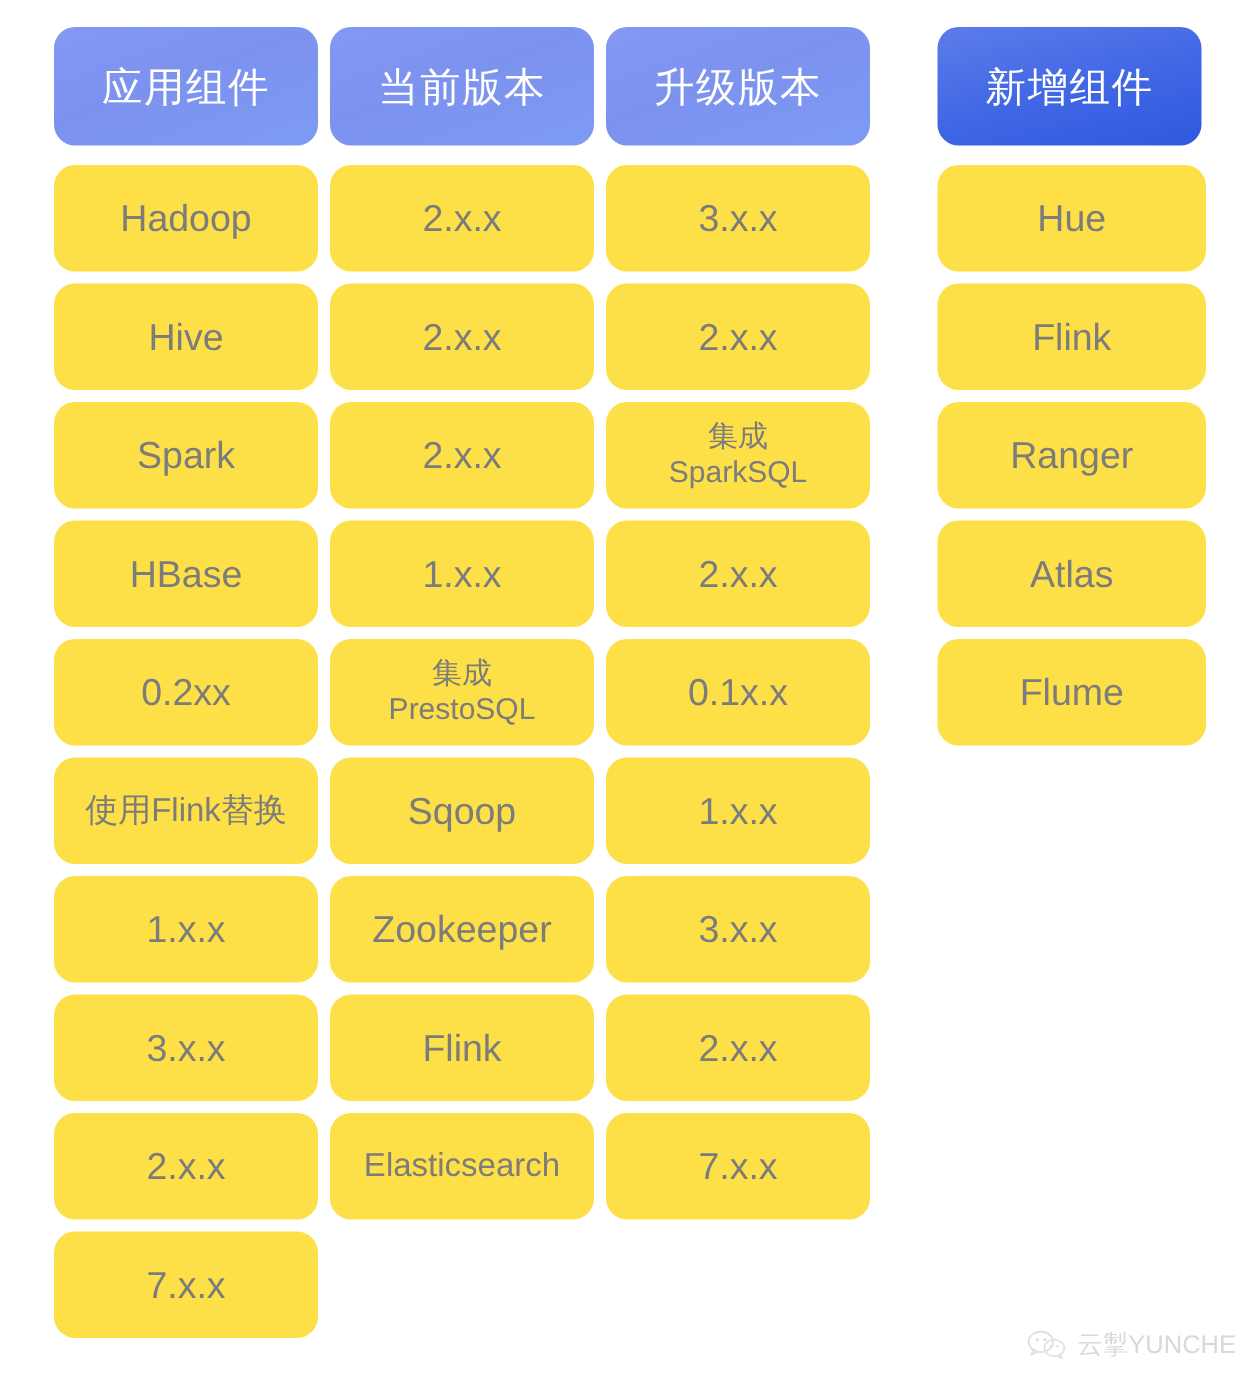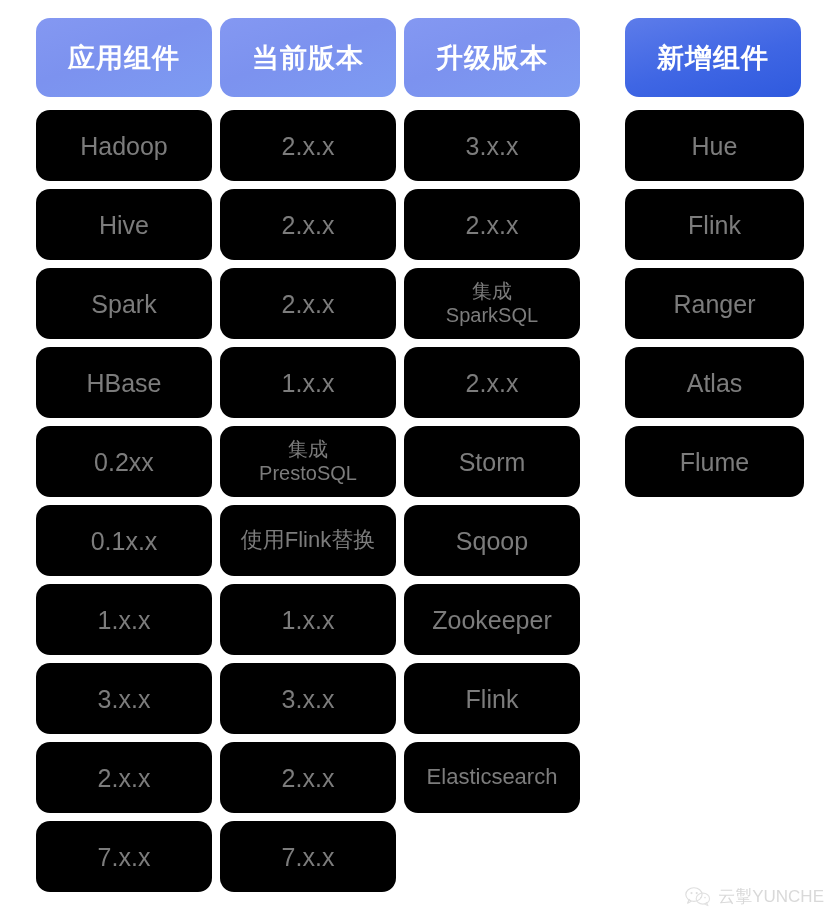--- a/index.html
+++ b/index.html
@@ -35,21 +35,21 @@
 
   .head-cell {
     width: 176px;
     height: 79px;
     border-radius: 14px;
     display: flex;
     align-items: center;
     justify-content: center;
     color: #ffffff;
     font-size: 27px;
-    font-weight: 700;
+    font-weight: 400;
     letter-spacing: 1px;
     box-sizing: border-box;
   }
   .head-cell.light {
     background: linear-gradient(160deg, #8498f2 0%, #7c92ef 45%, #7d9bf2 100%);
   }
   .head-cell.strong {
     background: linear-gradient(165deg, #5d7cea 0%, #3f66e4 55%, #2f5ade 100%);
   }
 
@@ -64,21 +64,21 @@
     top: 110px;
     grid-template-columns: 176px 176px 176px;
   }
   .body-grid.extra-body {
     left: 625px;
     top: 110px;
     grid-template-columns: 179px;
   }
 
   .cell {
-    background: #000000;
+    background: #fde047;
     border-radius: 14px;
     height: 71px;
     display: flex;
     align-items: center;
     justify-content: center;
     text-align: center;
     color: #7c7c7c;
     font-size: 25px;
     font-weight: 300;
     line-height: 1.12;
@@ -164,21 +164,20 @@
 SparkSQL</div>
 
     <div class="cell">HBase</div>
     <div class="cell">1.x.x</div>
     <div class="cell">2.x.x</div>
 
     <div class="cell">0.2xx</div>
     <div class="cell two-line">集成
 PrestoSQL</div>
 
-    <div class="cell">Storm</div>
     <div class="cell">0.1x.x</div>
     <div class="cell small">使用Flink替换</div>
 
     <div class="cell">Sqoop</div>
     <div class="cell">1.x.x</div>
     <div class="cell">1.x.x</div>
 
     <div class="cell">Zookeeper</div>
     <div class="cell">3.x.x</div>
     <div class="cell">3.x.x</div>

